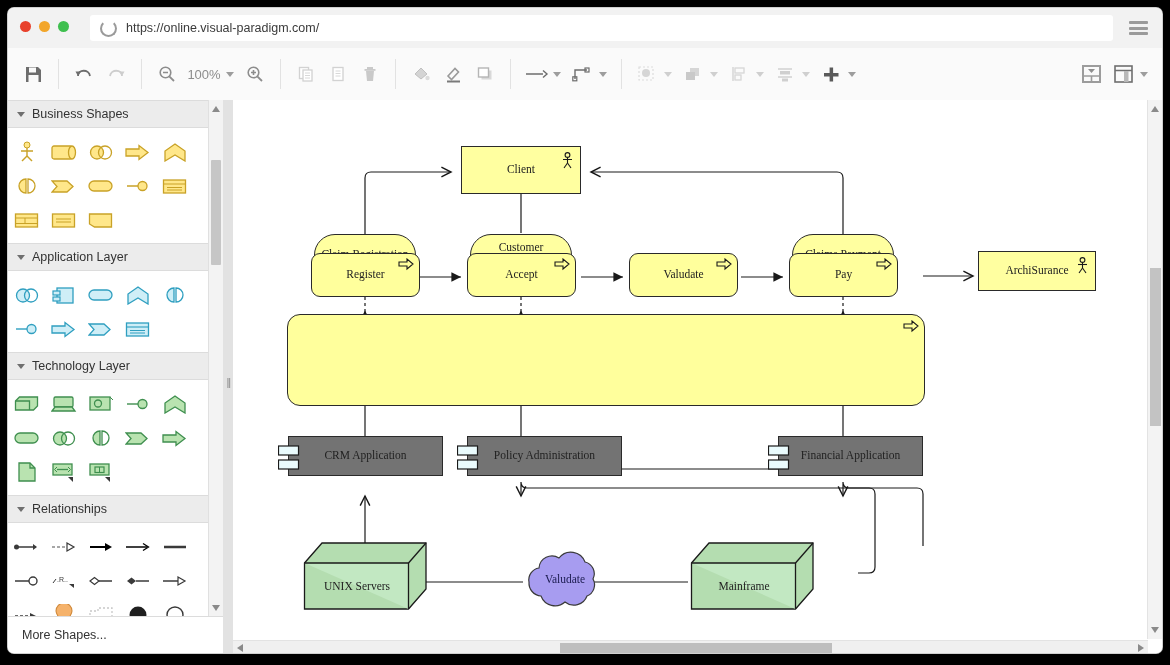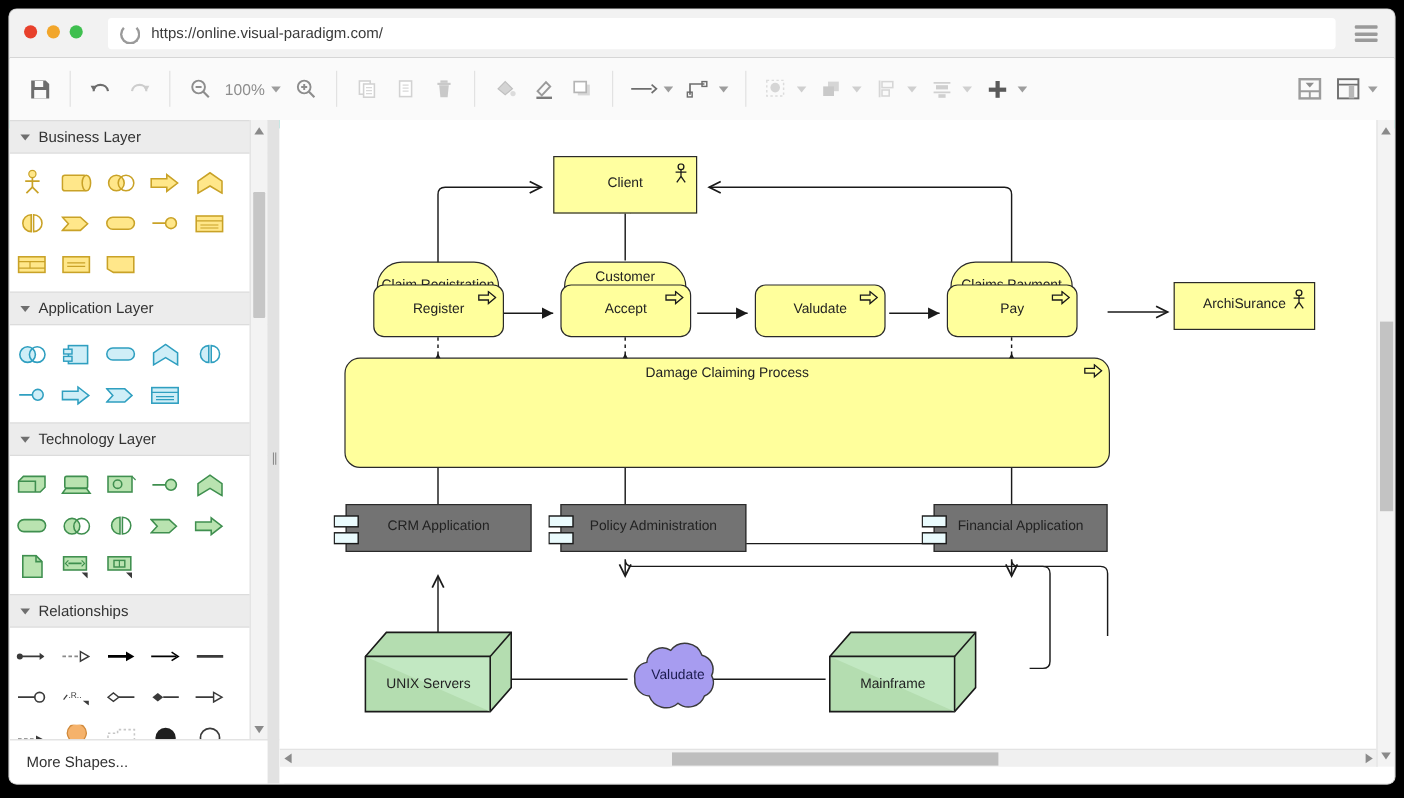--- a/index.html
+++ b/index.html
@@ -36,21 +36,21 @@
   .pal-scroll{position:absolute;right:0;top:0;width:14px;height:517px;background:#f3f3f3;border-left:1px solid #e0e0e0;}
   .pal-thumb{position:absolute;left:2px;top:60px;width:10px;height:105px;background:#c6c6c6;border-radius:1px;}
   .sb-arrow{position:absolute;left:3px;width:0;height:0;border-left:4.5px solid transparent;border-right:4.5px solid transparent;cursor:pointer;}
   .sb-up{top:6px;border-bottom:6px solid #8a8a8a;}
   .sb-dn{bottom:6px;border-top:6px solid #8a8a8a;}
   .splitter{position:absolute;left:215px;top:92px;width:10px;height:553px;background:#e2e2e2;cursor:col-resize;}
   .splitter span{position:absolute;left:3.5px;top:276px;font-size:11px;color:#8b8b8b;letter-spacing:-1px;}
 
   
   .canvas-wrap{position:absolute;left:225px;top:92px;width:929px;height:553px;background:#fff;overflow:hidden;}
-  .canvas{position:absolute;left:0;top:0;width:827px;height:539px;background:#fff;}
+  .canvas{position:absolute;left:0;top:16px;width:827px;height:539px;background:#fff;font-family:Liberation Serif, serif;}
   .vscroll{position:absolute;right:0;top:0;width:14px;height:539px;background:#f3f3f3;border-left:1px solid #e3e3e3;}
   .vthumb{position:absolute;left:2px;top:168px;width:11px;height:158px;background:#c3c3c3;}
   .hscroll{position:absolute;left:0;bottom:0;width:915px;height:14px;background:#f0f0f0;border-top:1px solid #e3e3e3;}
   .hthumb{position:absolute;top:2px;left:327px;width:272px;height:11px;background:#bebebe;}
   .hs-arrow{position:absolute;top:3px;width:0;height:0;border-top:4.5px solid transparent;border-bottom:4.5px solid transparent;}
   .hs-l{left:4px;border-right:6px solid #8a8a8a;}
   .hs-r{right:4px;border-left:6px solid #8a8a8a;}
   .corner{position:absolute;right:0;bottom:0;width:14px;height:14px;background:#fff;}
 
   
@@ -261,21 +261,21 @@
           </svg>
       </div>
       <span class="caret"></span>
     </div>
   </div>
 
   <div class="sidebar">
 
     <div class="sec-head">
       <span class="tri"></span>
-      <span>Business Layer</span>
+      <span>Business Shapes</span>
     </div>
     <div class="shapes">
       <div class="shape">
           <svg width="20" height="22">
             <circle cx="10" cy="4" r="3" fill="#ffe78a" stroke="#c9a227"></circle>
             <line x1="10" y1="7" x2="10" y2="15" stroke="#c9a227" stroke-width="1.4"></line>
             <line x1="4" y1="10" x2="16" y2="10" stroke="#c9a227" stroke-width="1.4"></line>
             <line x1="10" y1="15" x2="5" y2="20" stroke="#c9a227" stroke-width="1.4"></line>
             <line x1="10" y1="15" x2="15" y2="20" stroke="#c9a227" stroke-width="1.4"></line>
           </svg>
@@ -695,21 +695,20 @@
         <span>Claim Registration</span>
       </div>
       <div class="node svc" style="left:237px;top:118px;width:102px;height:42px;">
         <span>Customer Information</span>
       </div>
       <div class="node svc" style="left:559px;top:118px;width:102px;height:42px;">
         <span>Claims Payment</span>
       </div>
 
       <div class="proc-band" style="position:absolute;left:54px;top:198px;width:636px;height:90px;">
-        <div class="band-label">Damage Claiming Process</div>
         <span class="parrow">
           <svg width="16" height="13">
               <path d="M1 4 h8 v-3 l6 5 l-6 5 v-3 h-8 z" fill="none" stroke="#1a1a1a" stroke-width="1.1"></path>
             </svg>
         </span>
       </div>
 
       <div class="node proc" style="left:78px;top:137px;width:109px;height:44px;">
         <span>Register</span>
         <span class="parrow"><svg width="16" height="13">

